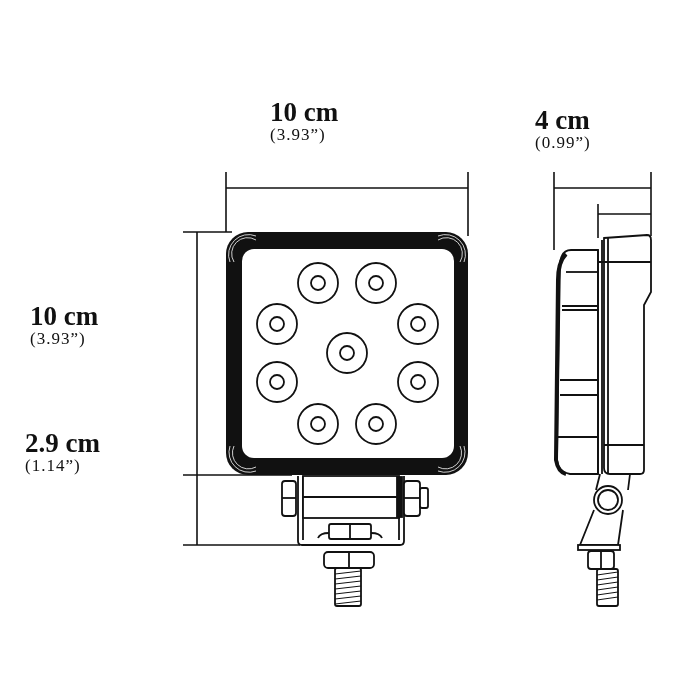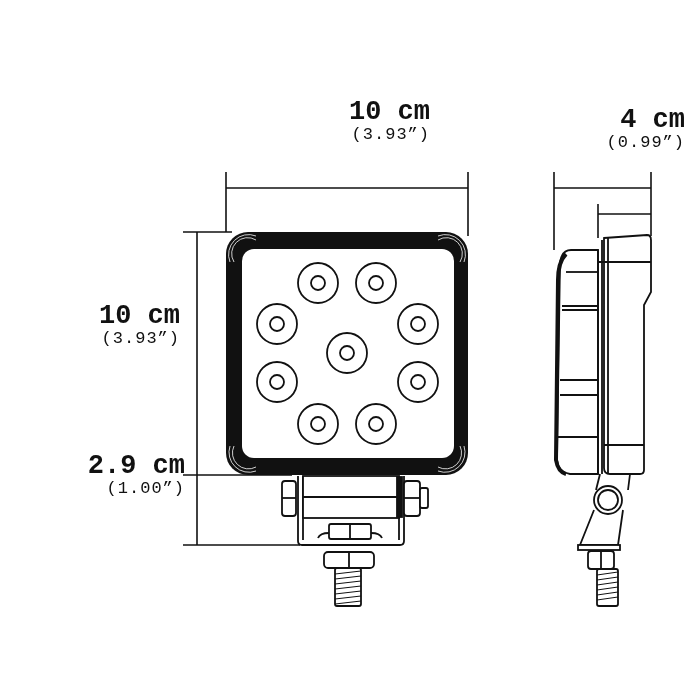--- a/index.html
+++ b/index.html
@@ -1,21 +1,21 @@
 <!DOCTYPE html>
 <html><head>
   <meta charset="utf-8">
   <style>
     html, body { margin: 0; padding: 0; background: #ffffff; }
     body { width: 700px; height: 700px; position: relative; overflow: hidden; }
     .label {
       position: absolute;
-      font-family: Liberation Mono, monospace;
+      font-family: Liberation Serif, serif;
       color: #111111;
-      text-align: right;
+      text-align: left;
       line-height: 1.05;
     }
     .label .main { font-size: 27px; font-weight: bold; display: block; }
     .label .sub { font-size: 17px; font-weight: normal; display: block; letter-spacing: 1px; }
     svg.drawing { position: absolute; left: 0; top: 0; }
   </style>
 </head>
 <body>
 
 <div class="label" style="left:270px; top:98px; width:160px;">
@@ -26,23 +26,23 @@
 <div class="label" style="left:535px; top:106px; width:150px;">
   <span class="main">4 cm</span>
   <span class="sub">(0.99”)</span>
 </div>
 
 <div class="label" style="left:30px; top:302px; width:150px;">
   <span class="main">10 cm</span>
   <span class="sub">(3.93”)</span>
 </div>
 
-<div class="label" style="left:25px; top:452px; width:160px;">
+<div class="label" style="left:25px; top:429px; width:160px;">
   <span class="main">2.9 cm</span>
-  <span class="sub">(1.00”)</span>
+  <span class="sub">(1.14”)</span>
 </div>
 
 <svg class="drawing" width="700" height="700" viewBox="0 0 700 700">
   <g stroke="#111" fill="none" stroke-width="1.6">
 
     <g>
       <line x1="226" y1="172" x2="226" y2="232"></line>
       <line x1="468" y1="172" x2="468" y2="236"></line>
       <line x1="226" y1="188" x2="468" y2="188"></line>
     </g>

